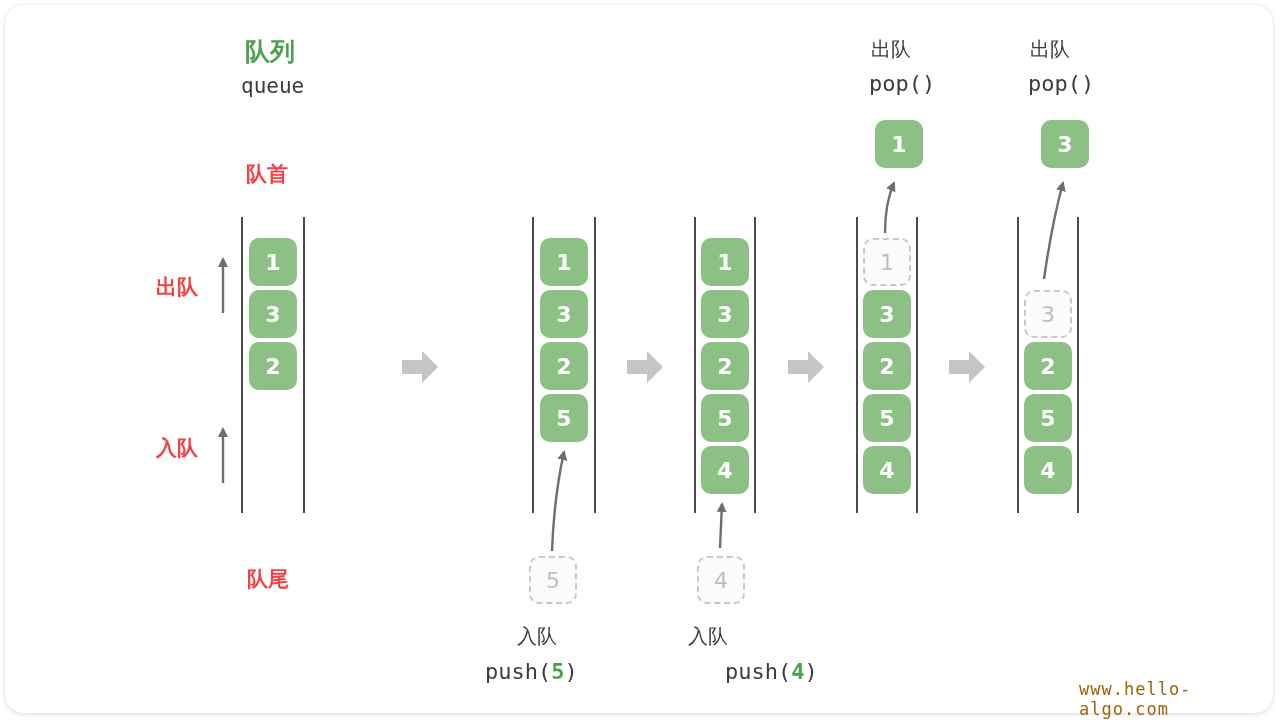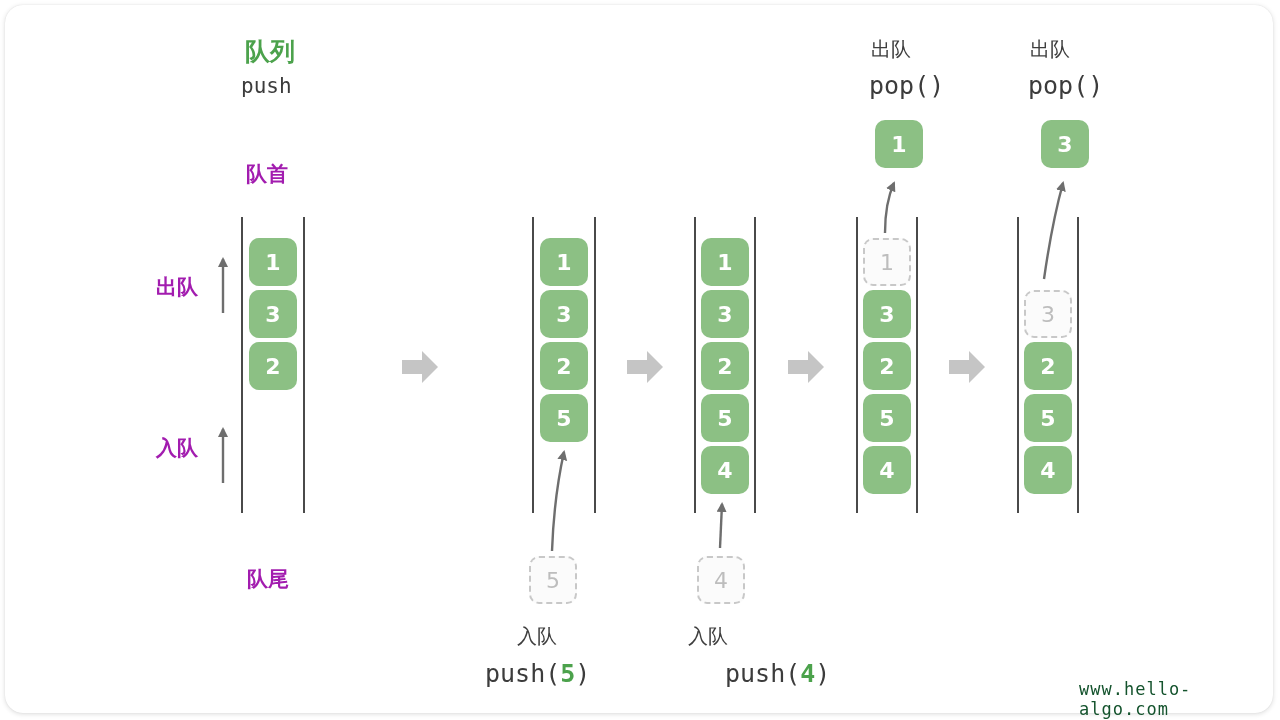--- a/index.html
+++ b/index.html
@@ -11,34 +11,34 @@
   .card{
     position:absolute;left:5px;top:5px;width:1268px;height:708px;
     background:#ffffff;border-radius:18px;
     box-shadow:0 1px 5px rgba(0,0,0,.14),0 0 1px rgba(0,0,0,.12);
   }
   .abs{position:absolute;}
   .mono{font-family:"DejaVu Sans Mono","Liberation Mono",monospace;}
   
   .title-zh{left:240px;top:30px;font-size:25px;font-weight:bold;color:#4CA24C;}
   .title-en{left:236px;top:69px;font-size:21px;color:#3C3C3C;}
-  .lbl{font-size:21px;color:#a21caf;}
+  .lbl{font-size:21px;color:#ef4444;}
   .bold{font-weight:bold;}
   .lbl-front{left:241px;top:155px;}
   .lbl-rear{left:242px;top:560px;}
   .lbl-deq-left{left:151px;top:268px;}
   .lbl-enq-left{left:151px;top:429px;}
   .op-zh{font-size:20px;color:#3E3E3E;}
-  .op-code{font-size:25px;color:#3C3C3C;}
+  .op-code{font-size:22px;color:#3C3C3C;}
   .op-code .arg{color:#4CA24C;font-weight:bold;}
   .pop1-zh{left:866px;top:31px;}  .pop1-code{left:864px;top:66px;}
   .pop2-zh{left:1025px;top:31px;} .pop2-code{left:1023px;top:66px;}
   .push5-zh{left:512px;top:618px;} .push5-code{left:480px;top:654px;}
   .push4-zh{left:683px;top:618px;} .push4-code{left:720px;top:654px;}
-  .watermark{left:1074px;top:674px;font-size:17px;color:#14532d;letter-spacing:1px;}
+  .watermark{left:1074px;top:674px;font-size:17px;color:#a16207;letter-spacing:1px;}
   
   .box{
     position:absolute;width:48px;height:48px;border-radius:10px;
     display:flex;align-items:center;justify-content:center;
     font-size:22px;font-weight:bold;box-sizing:border-box;z-index:2;
   }
   .solid{background:#8CC084;color:#ffffff;}
   .dashed{
     border:2px dashed #C8C8C8;background:#FBFBFB;color:#BDBDBD;font-weight:normal;
   }
@@ -86,21 +86,21 @@
       <line x1="218" y1="308" x2="218" y2="254" marker-end="url(#ah)"></line>
       <line x1="218" y1="478" x2="218" y2="424" marker-end="url(#ah)"></line>
       <path d="M547,546 Q549,492 559,447" marker-end="url(#ah)"></path>
       <path d="M715,543 Q716,520 717,499" marker-end="url(#ah)"></path>
       <path d="M880,228 Q880,198 889,178" marker-end="url(#ah)"></path>
       <path d="M1039,274 Q1047,218 1058,178" marker-end="url(#ah)"></path>
     </g>
   </svg>
 
   <div class="abs title-zh">队列</div>
-  <div class="abs title-en mono">push</div>
+  <div class="abs title-en mono">queue</div>
 
   <div class="abs lbl bold lbl-front">队首</div>
   <div class="abs lbl bold lbl-rear">队尾</div>
   <div class="abs lbl bold lbl-deq-left">出队</div>
   <div class="abs lbl bold lbl-enq-left">入队</div>
 
   <div class="box solid c1 r1">1</div>
   <div class="box solid c1 r2">3</div>
   <div class="box solid c1 r3">2</div>
 

